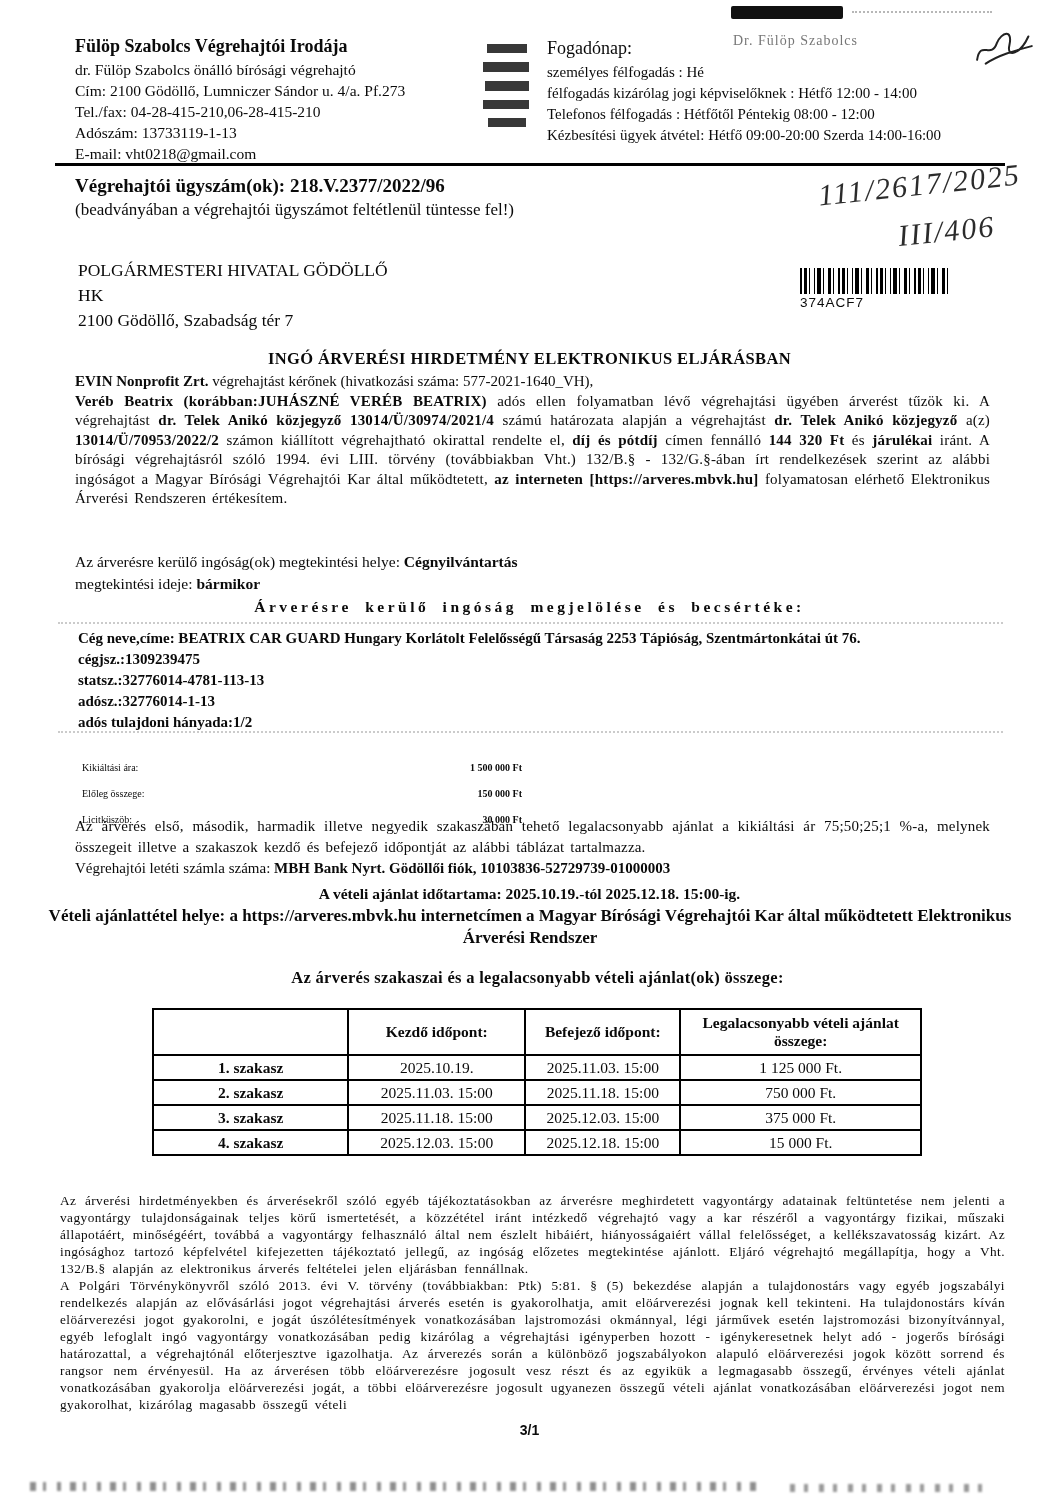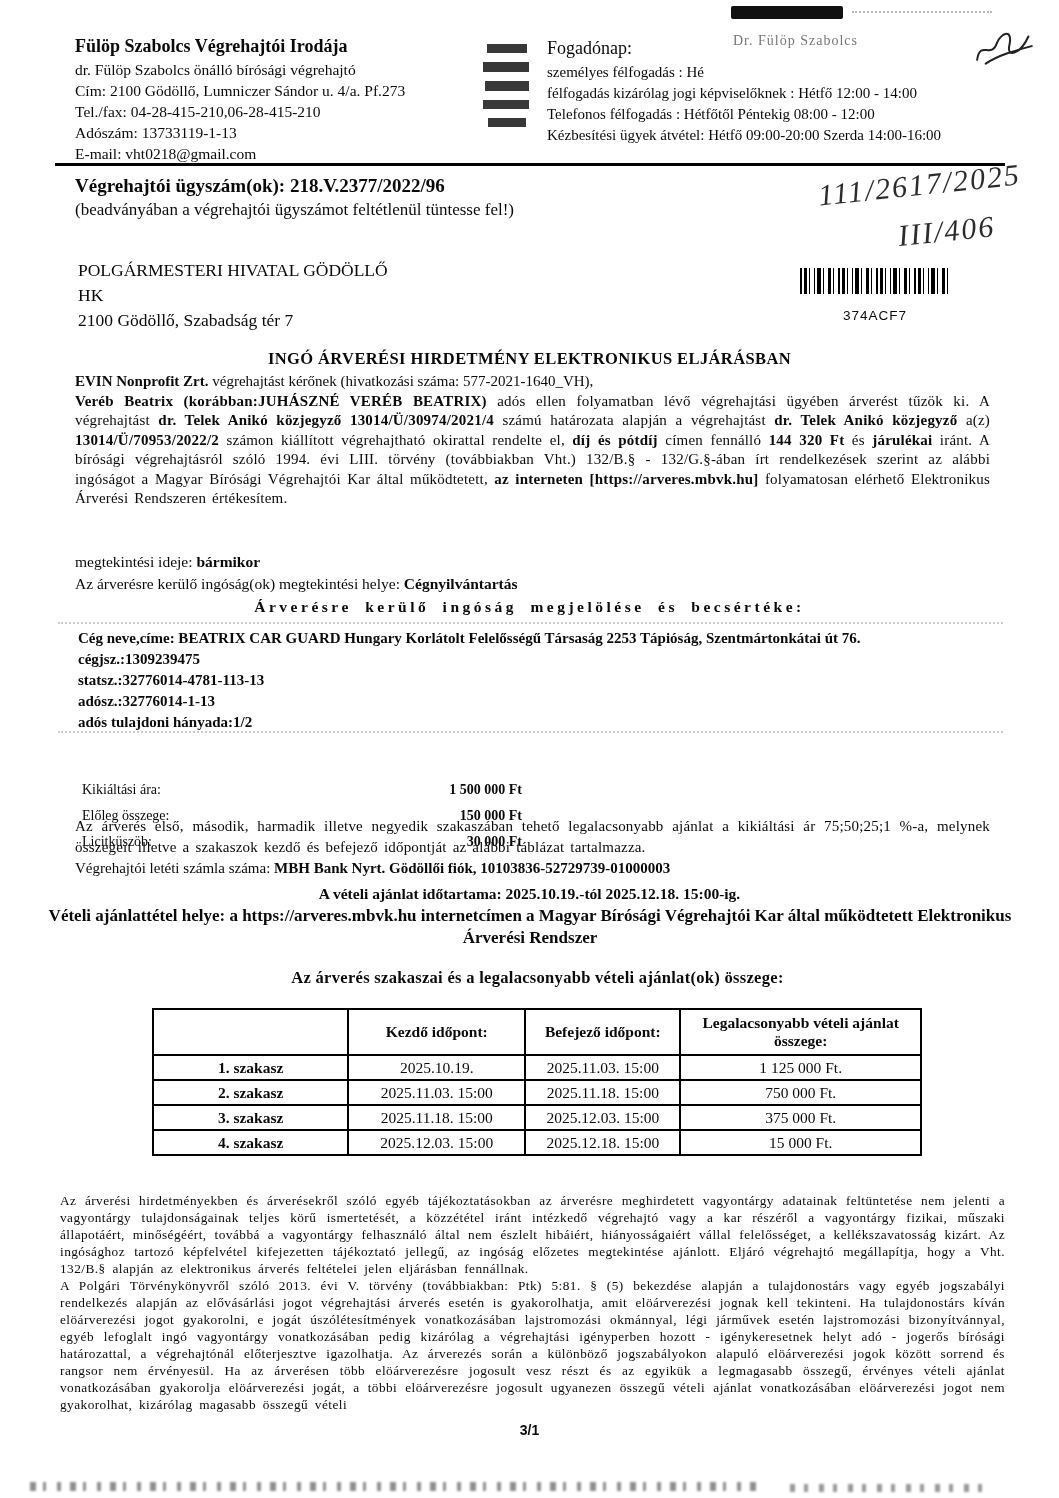--- a/index.html
+++ b/index.html
@@ -40,36 +40,36 @@
   .addressee { left:78px; top:258px; font-size:17.5px; line-height:25px; }
 
   .barcode { left:800px; top:268px; width:150px; }
   .bars { height:26px;
     background:repeating-linear-gradient(90deg,
       #000 0 2px, #fff 2px 4px, #000 4px 7px, #fff 7px 9px,
       #000 9px 10px, #fff 10px 14px, #000 14px 15px, #fff 15px 17px,
       #000 17px 21px, #fff 21px 23px, #000 23px 24px, #fff 24px 28px,
       #000 28px 31px, #fff 31px 33px, #000 33px 34px, #fff 34px 38px);
   }
-  .bclabel { text-align:center; font-size:13.5px; font-family:"Liberation Sans", sans-serif; letter-spacing:1px; margin-top:14px; }
+  .bclabel { text-align:left; font-size:13.5px; font-family:"Liberation Sans", sans-serif; letter-spacing:1px; margin-top:1px; }
 
   .doctitle { left:0; right:0; top:349px; font-size:16.5px; font-weight:bold; letter-spacing:.4px; }
 
   .intro { left:75px; top:372px; width:915px; font-size:15px; line-height:19.5px; }
 
   .viewing { left:75px; top:551px; font-size:15.5px; line-height:22px; }
 
   .spacedhead { left:0; right:0; top:598px; font-size:15.5px; font-weight:bold; letter-spacing:3.5px; word-spacing:6px; }
 
   .dotline { border-top:2px dotted #999; opacity:.5; width:945px; left:58px; }
   .dl1 { top:622px; } .dl2 { top:731px; }
 
   .itemblock { left:78px; top:628px; font-size:15px; line-height:21px; font-weight:bold; }
 
-  .prices { left:82px; top:782px; width:440px; font-size:14px;font-family:Liberation Serif, serif; }
+  .prices { left:82px; top:762px; width:440px; font-size:10px;font-family:Liberation Serif, serif; }
   .prow { display:flex; height:26px; }
   .plabel { width:250px; }
   .pval { width:190px; text-align:right; font-weight:bold; }
 
   .stagespara { left:75px; top:816px; width:915px; font-size:15px; line-height:21px; }
 
   .bidperiod { left:0; right:0; top:885px; font-size:15.5px; font-weight:bold; }
   .bidplace { left:40px; top:905px; width:980px; font-size:17px; font-weight:bold; line-height:22px; text-align:center; }
   .stageshead { left:16px; right:0; top:968px; font-size:16.5px; font-weight:bold; letter-spacing:.3px; }
 
@@ -156,22 +156,22 @@
   </div>
 
   <div class="abs doctitle center">INGÓ ÁRVERÉSI HIRDETMÉNY ELEKTRONIKUS ELJÁRÁSBAN</div>
 
   <div class="abs intro">
     <div><span class="b">EVIN Nonprofit Zrt.</span><span> végrehajtást kérőnek (hivatkozási száma: 577-2021-1640_VH),</span></div>
     <div class="just"><span class="b">Veréb Beatrix (korábban:JUHÁSZNÉ VERÉB BEATRIX)</span><span> adós ellen folyamatban lévő végrehajtási ügyében árverést tűzök ki. A végrehajtást </span><span class="b">dr. Telek Anikó közjegyző 13014/Ü/30974/2021/4</span><span> számú határozata alapján a végrehajtást </span><span class="b">dr. Telek Anikó közjegyző</span><span> a(z) </span><span class="b">13014/Ü/70953/2022/2</span><span> számon kiállított végrehajtható okirattal rendelte el, </span><span class="b">díj és pótdíj</span><span> címen fennálló </span><span class="b">144 320 Ft</span><span> és </span><span class="b">járulékai</span><span> iránt. A bírósági végrehajtásról szóló 1994. évi LIII. törvény (továbbiakban Vht.) 132/B.§ - 132/G.§-ában írt rendelkezések szerint az alábbi ingóságot a Magyar Bírósági Végrehajtói Kar által működtetett, </span><span class="b">az interneten [https://arveres.mbvk.hu]</span><span> folyamatosan elérhető Elektronikus Árverési Rendszeren értékesítem.</span></div>
   </div>
 
   <div class="abs viewing">
+    <div><span>Az árverésre kerülő ingóság(ok) megtekintési helye:  </span><span class="b">Cégnyilvántartás</span></div>
     <div><span>megtekintési ideje: </span><span class="b">bármikor</span></div>
-    <div><span>Az árverésre kerülő ingóság(ok) megtekintési helye:  </span><span class="b">Cégnyilvántartás</span></div>
   </div>
 
   <div class="abs spacedhead center">Árverésre kerülő ingóság megjelölése és becsértéke:</div>
 
   <div class="abs dotline dl1"></div>
 
   <div class="abs itemblock">
     <div>Cég neve,címe: BEATRIX CAR GUARD Hungary Korlátolt Felelősségű Társaság 2253 Tápióság, Szentmártonkátai út 76.</div>
     <div>cégjsz.:1309239475</div>
     <div>statsz.:32776014-4781-113-13</div>

